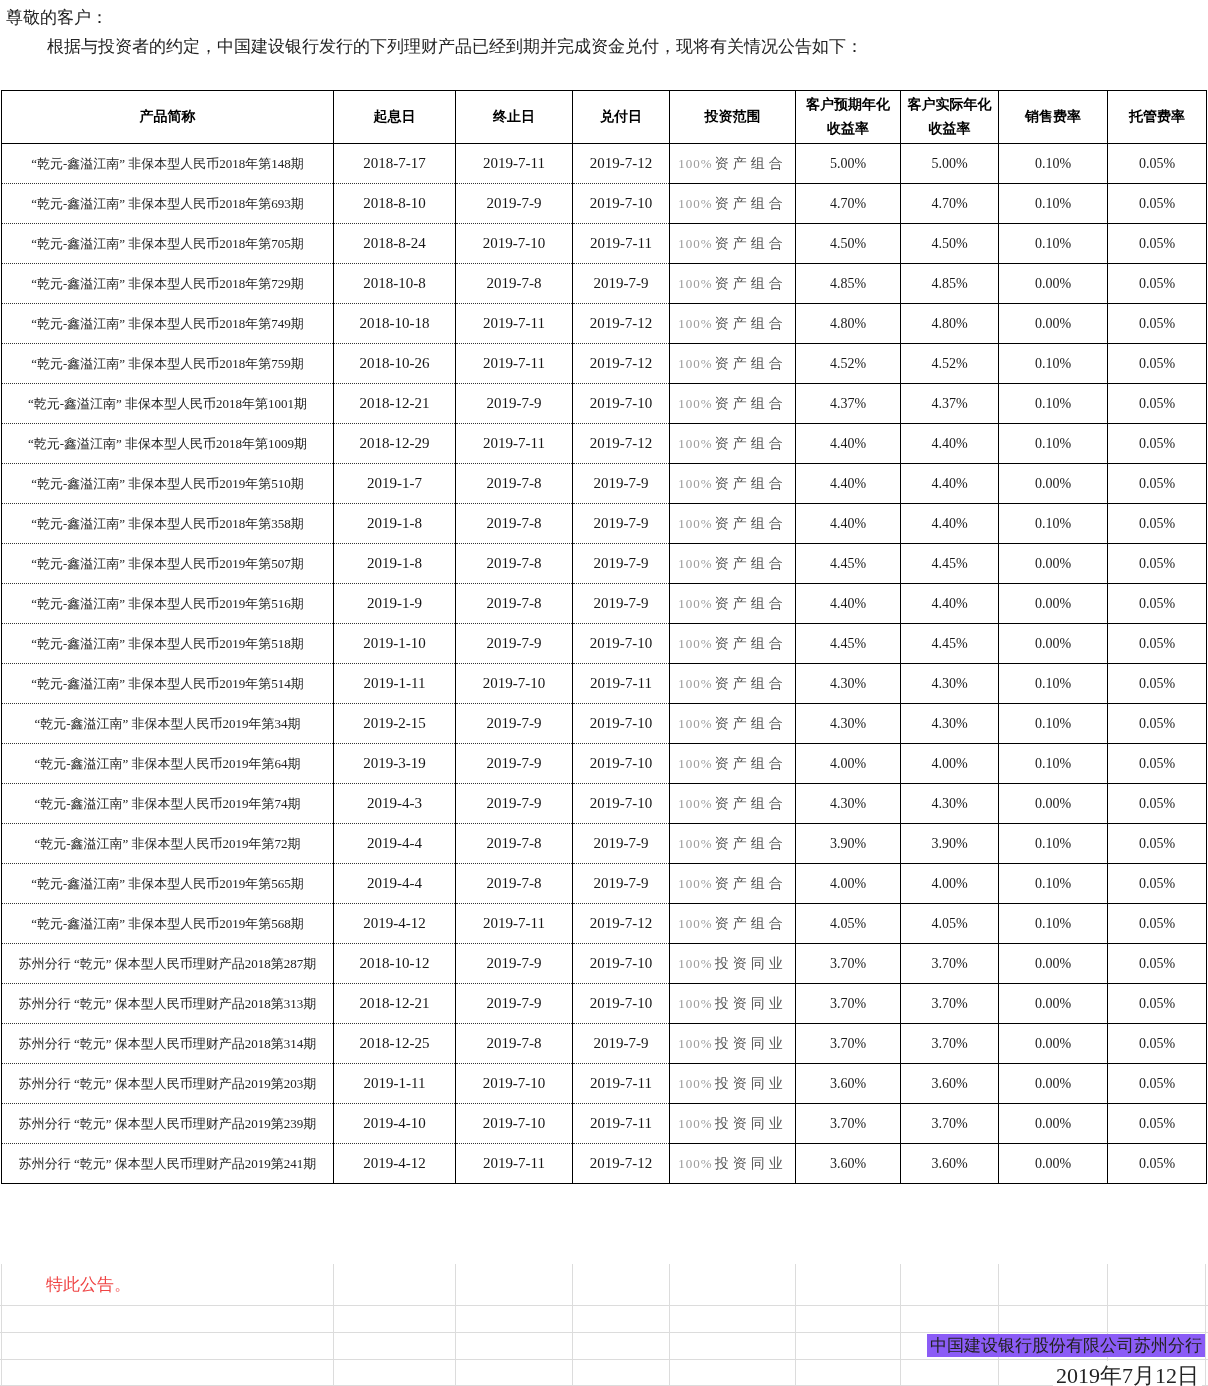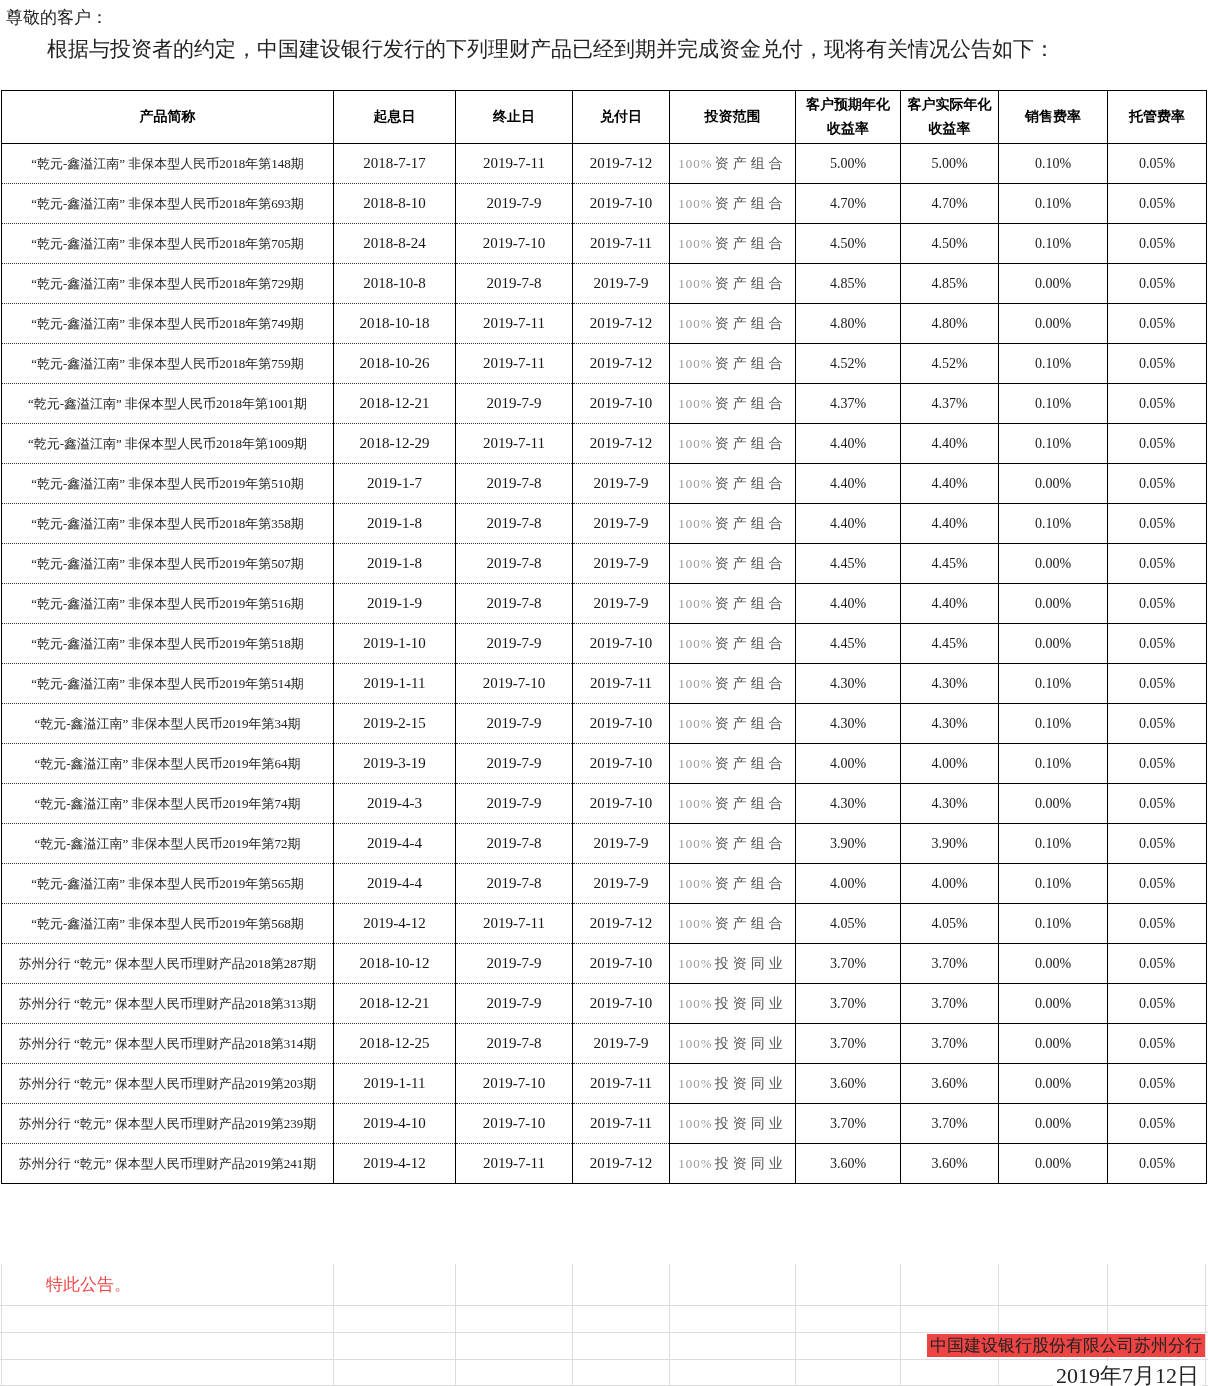--- a/index.html
+++ b/index.html
@@ -1,38 +1,38 @@
 <!DOCTYPE html>
 <html><head>
 <meta charset="utf-8">
 <style>
   html,body{margin:0;padding:0;background:#fff;}
   body{width:1208px;height:1386px;position:relative;overflow:hidden;
        font-family:"Liberation Serif","DejaVu Serif",serif;color:#111;}
   .page{position:absolute;left:0;top:0;width:1208px;height:1386px;background:#fff;}
   .greeting{position:absolute;left:6px;top:6px;font-size:17px;color:#222;white-space:nowrap;}
-  .intro{position:absolute;left:47px;top:35px;font-size:21px;color:#222;white-space:nowrap;}
+  .intro{position:absolute;left:47px;top:35px;font-size:17px;color:#222;white-space:nowrap;}
   table.main{position:absolute;left:1px;top:90px;width:1205px;border-collapse:collapse;
              table-layout:fixed;border:1px solid #000;padding-left:15px;}
   table.main th{border:1px solid #000;height:52px;font-size:14px;font-weight:bold;color:#000;
                 text-align:center;vertical-align:middle;padding:0 6px;line-height:1.7;}
   table.main td{border-left:1px solid #000;border-right:1px solid #000;border-top:0;
                 border-bottom:1px solid #000;height:39px;text-align:center;vertical-align:middle;
                 padding:0;overflow:hidden;white-space:nowrap;}
   table.main td.dotted{border-bottom:1px dotted #333;}
   td.name{text-align:left;padding-left:8px;font-size:13px;color:#232323;}
   td.date{font-size:15px;color:#161616;}
   td.scope{font-size:14px;}
   td.scope .pct{color:#9b9b9b;letter-spacing:1px;font-size:13px;}
   td.scope .lbl{color:#555;letter-spacing:4px;margin-left:2px;text-align:center;}
   td.rate{font-size:14px;color:#1a1a1a;}
   .vline{position:absolute;top:1264px;height:121px;width:1px;background:#dcdcdc;}
   .hline{position:absolute;left:0;width:1208px;height:1px;background:#dcdcdc;}
   .closing{position:absolute;left:46px;top:1273px;font-size:17px;color:#ef4444;}
-  .company{position:absolute;right:3px;top:1334px;font-size:17px;color:#222;background:#ef4444;padding:0 3px;white-space:nowrap;}
+  .company{position:absolute;right:3px;top:1334px;font-size:17px;color:#222;background:#8b5cf6;padding:0 3px;white-space:nowrap;}
   .docdate{position:absolute;right:6px;top:1361px;font-size:22px;color:#222;background:#fff;padding:0 3px;white-space:nowrap;}
 </style>
 </head>
 <body>
 
 <div class="page">
 
   <div class="greeting">尊敬的客户：</div>
   <div class="intro">根据与投资者的约定，中国建设银行发行的下列理财产品已经到期并完成资金兑付，现将有关情况公告如下：</div>
 

